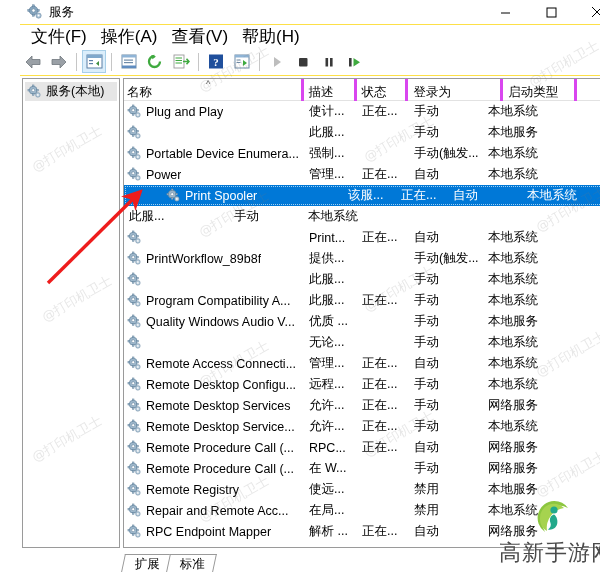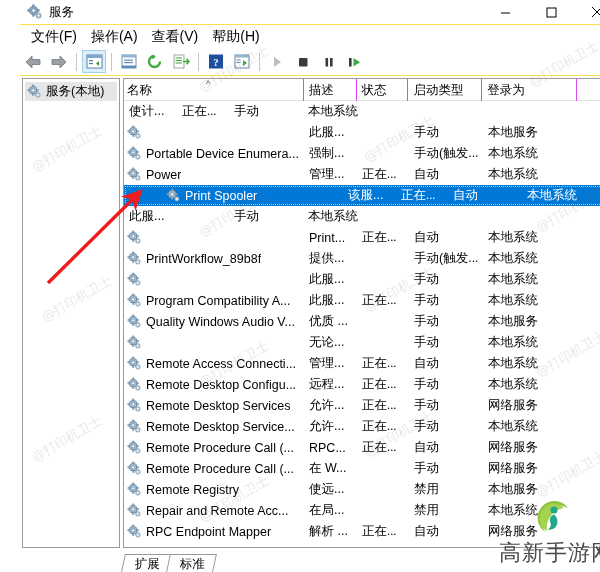--- a/index.html
+++ b/index.html
@@ -47,21 +47,21 @@
   .win-btn svg { display: block; }
 
   
   .menubar {
     position: absolute; left: 0; top: 25px;
     width: 600px; height: 23px;
     display: flex; align-items: center;
     background: #ffffff;
   }
   .menu-item {
-    font-size: 14px; color: #000;
+    font-size: 17px; color: #000;
     padding: 2px 7px;
     white-space: nowrap;
     line-height: 15px;
   }
   .menu-item:first-child { margin-left: 4px; }
 
   
   .toolbar {
     position: absolute; left: 0; top: 48px;
     width: 600px; height: 27px;
@@ -121,24 +121,24 @@
   .col-head {
     position: relative;
     height: 22px;
     background: #ffffff;
     border-bottom: 1px solid #e2e2e2;
     display: flex;
   }
   .col-cell {
     position: relative;
     height: 22px;
-    display: flex; align-items: center;
+    display: flex; align-items: flex-end;
     font-size: 12.5px; color: #000;
     padding-left: 5px;
-    border-right: 1px solid #d946ef;
+    border-right: 3px solid #d946ef;
     white-space: nowrap;
     overflow: hidden;
   }
   .sort-mark {
     position: absolute;
     left: 82px; top: 1px;
     font-size: 9px; color: #5a5a5a;
     line-height: 9px;
   }
 
@@ -164,21 +164,21 @@
     display: flex; align-items: center;
     font-size: 12.5px; color: #000;
     padding-left: 5px;
     overflow: hidden;
     white-space: nowrap;
     height: 21px;
   }
   .row.selected .cell { color: #ffffff; }
   .cell-name { width: 180px; padding-left: 3px; }
   .cell-desc { width: 53px; }
-  .cell-stat { width: 52px; font-family: Liberation Serif, serif; }
+  .cell-stat { width: 52px; }
   .cell-start { width: 74px; }
   .cell-logon { width: 95px; }
   .cell-name .gear { margin-right: 4px; flex: none; }
   .name-text { overflow: hidden; text-overflow: clip; white-space: nowrap; }
 
   
   .vscroll {
     position: absolute; right: 0; top: 22px;
     width: 15px; height: 446px;
     background: #fbfbfb;
@@ -404,27 +404,42 @@
 
     <div class="list-pane">
 
       <div class="col-head">
         <div class="col-cell cell-name">
           <span>名称</span>
           <span class="sort-mark">^</span>
         </div>
         <div class="col-cell cell-desc">描述</div>
         <div class="col-cell cell-stat">状态</div>
+        <div class="col-cell cell-logon">登录为</div>
         <div class="col-cell cell-start">启动类型</div>
-        <div class="col-cell cell-logon">登录为</div>
         <div class="col-cell" style="width:40px;"></div>
       </div>
 
       <div class="rows" id="rows-container">
           <div class="row">
+            <div class="cell cell-name">
+              <svg class="gear" width="15" height="15" viewBox="0 0 16 16">
+                <circle cx="6.6" cy="6.6" r="4.2" fill="#9fb8cc" stroke="#64839c" stroke-width="0.7"></circle>
+                <circle cx="6.6" cy="6.6" r="1.6" fill="#ffffff" stroke="#64839c" stroke-width="0.6"></circle>
+                <g fill="#9fb8cc" stroke="#64839c" stroke-width="0.5">
+                  <rect x="5.7" y="1" width="1.8" height="2"></rect>
+                  <rect x="5.7" y="10.2" width="1.8" height="2"></rect>
+                  <rect x="1" y="5.7" width="2" height="1.8"></rect>
+                  <rect x="10.2" y="5.7" width="2" height="1.8"></rect>
+                </g>
+                <circle cx="11.6" cy="11.6" r="2.5" fill="#b5cada" stroke="#64839c" stroke-width="0.5"></circle>
+                <circle cx="11.6" cy="11.6" r="0.9" fill="#ffffff"></circle>
+              </svg>
+              <span class="name-text">Plug and Play</span>
+            </div>
             <div class="cell cell-desc">使计...</div>
             <div class="cell cell-stat">正在...</div>
             <div class="cell cell-start">手动</div>
             <div class="cell cell-logon">本地系统</div>
           </div>
           <div class="row">
             <div class="cell cell-name">
               <svg class="gear" width="15" height="15" viewBox="0 0 16 16">
                 <circle cx="6.6" cy="6.6" r="4.2" fill="#9fb8cc" stroke="#64839c" stroke-width="0.7"></circle>
                 <circle cx="6.6" cy="6.6" r="1.6" fill="#ffffff" stroke="#64839c" stroke-width="0.6"></circle>

